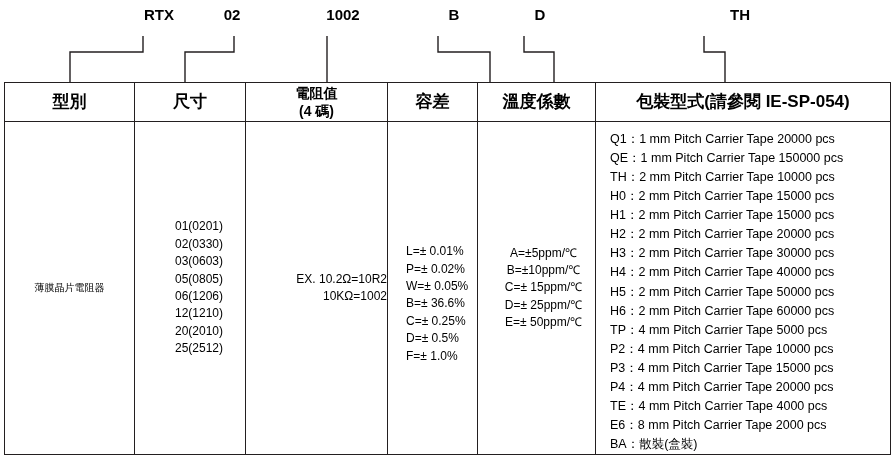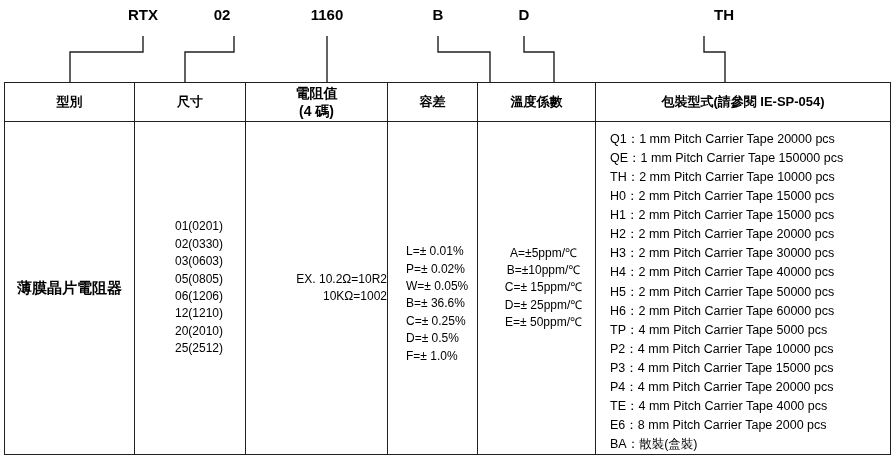--- a/index.html
+++ b/index.html
@@ -28,20 +28,21 @@
     width: 894px;
     height: 26px;
   }
   .code-token {
     position: absolute;
     font-weight: bold;
     font-size: 15px;
     text-align: center;
     white-space: nowrap;
     transform: translateX(-50%);
+    margin-left: 16px;
   }
 
   
   .leaders {
     position: absolute;
     top: 30px;
     left: 0;
     width: 894px;
     height: 52px;
   }
@@ -57,38 +58,38 @@
   }
   table.spec td {
     border: 1px solid #231f20;
     vertical-align: middle;
     padding: 0;
   }
   thead td {
     height: 38px;
     text-align: center;
     font-weight: bold;
-    font-size: 13px;
+    font-size: 17px;
     line-height: 1.25;
   }
   .hdr-two-line {
     font-size: 14px;
     line-height: 1.3;
   }
   tbody td {
     height: 330px;
     font-size: 12px;
     line-height: 1.45;
   }
   .cell-center {
     text-align: center;
   }
   .type-name {
-    font-weight: bold;
-    font-size: 15px;
+    font-weight: normal;
+    font-size: 10px;
   }
   .size-list, .res-note, .tol-list, .tc-list {
     font-size: 12px;
   }
   .size-list {
     text-align: left;
     padding-left: 40px;
   }
   .res-note {
     text-align: right;
@@ -115,22 +116,22 @@
   }
   .nowrap { white-space: nowrap; }
 </style>
 </head>
 <body>
 
 <div class="page">
 
   <div class="code-row">
     <div class="code-token" style="left:143px;">RTX</div>
-    <div class="code-token" style="left:222px;">02</div>
-    <div class="code-token" style="left:327px;">1160</div>
+    <div class="code-token" style="left:216px;">02</div>
+    <div class="code-token" style="left:327px;">1002</div>
     <div class="code-token" style="left:438px;">B</div>
     <div class="code-token" style="left:524px;">D</div>
     <div class="code-token" style="left:724px;">TH</div>
   </div>
 
   <svg class="leaders" width="894" height="52">
     <g fill="none" stroke="#231f20" stroke-width="1.4">
 
       <path d="M143 6 L143 22 L70 22 L70 52"></path>
 

